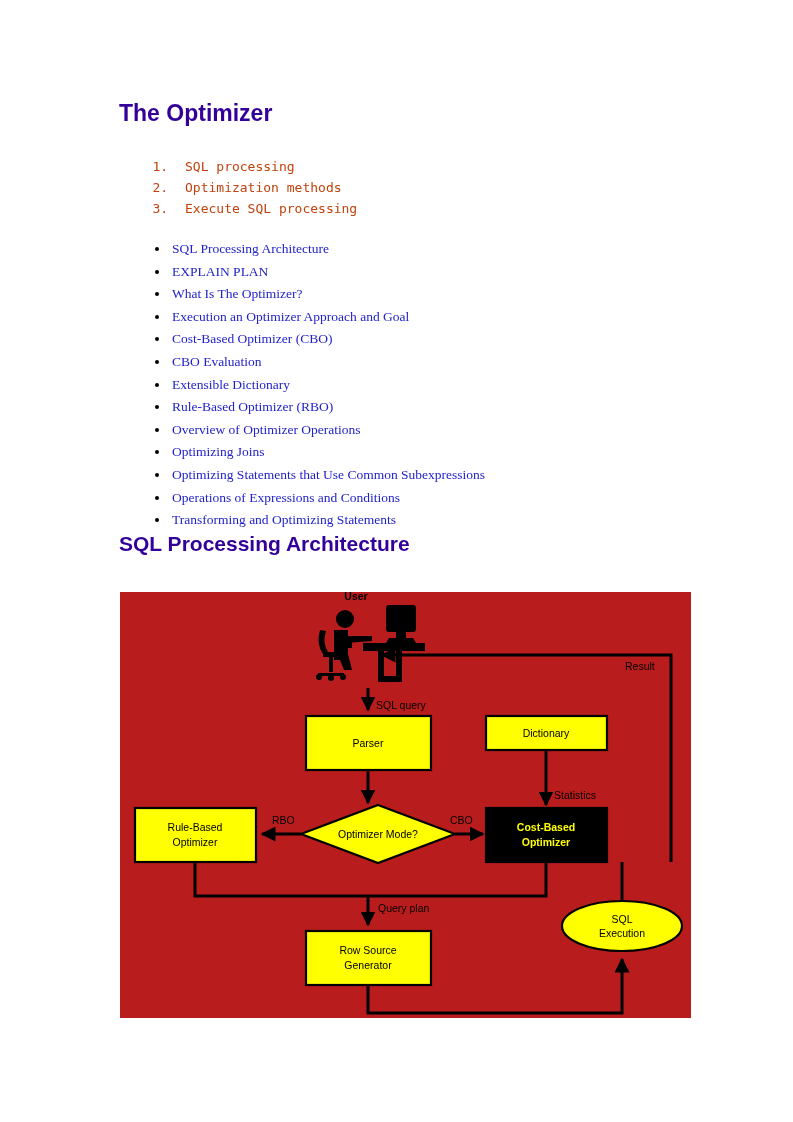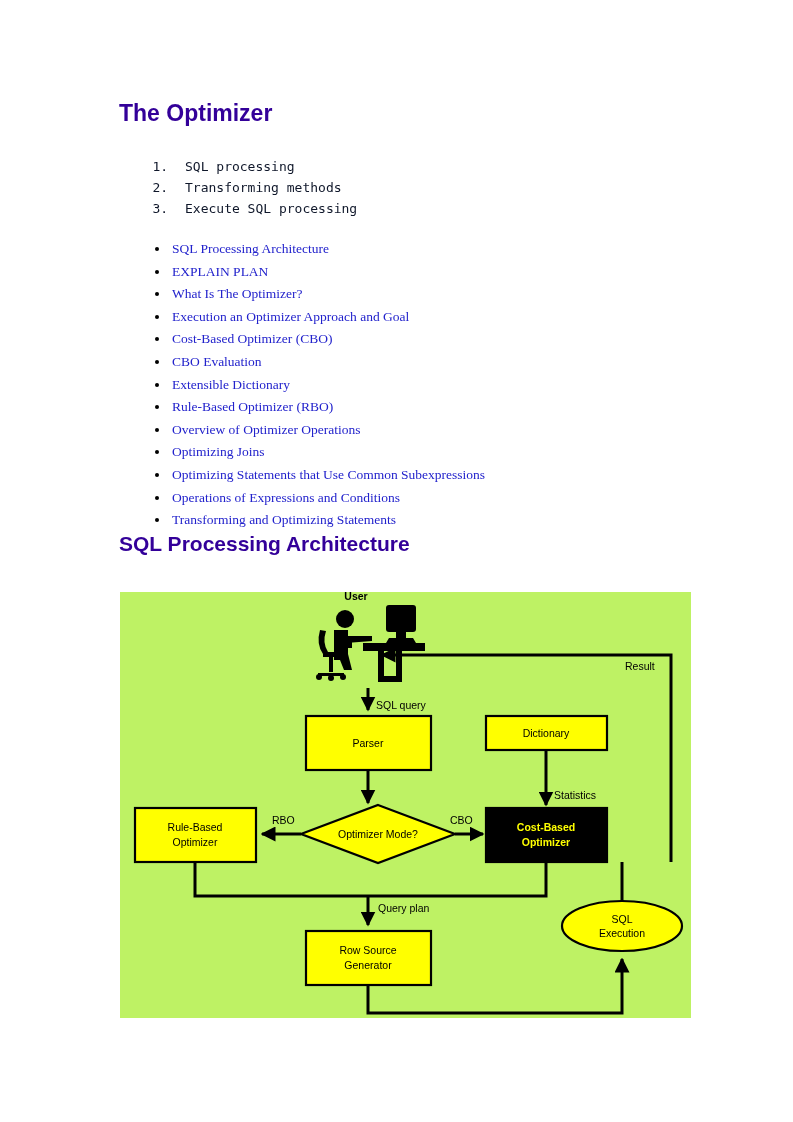--- a/index.html
+++ b/index.html
@@ -51,21 +51,21 @@
     list-style-type: decimal;
     font-family: "DejaVu Serif", serif;
     font-size: 13.5px;
     color: #1a1a1a;
     line-height: 21px;
   }
   ol.num-list li {
     font-family: "DejaVu Sans Mono", monospace;
     font-size: 13px;
     padding-left: 9px;
-    color: #0f172a;
+    color: #c2410c;
   }
   ul.bullet-list {
     position: absolute;
     left: 148px;
     top: 238px;
     margin: 0;
     padding: 0 0 0 22px;
     list-style-type: disc;
     font-family: "Liberation Serif", serif;
     font-size: 13.5px;
@@ -82,21 +82,21 @@
     font-size: 13.5px;
   }
 
   
   .diagram-wrap {
     position: absolute;
     left: 120px;
     top: 592px;
     width: 571px;
     height: 426px;
-    background: #bef264;
+    background: #b91c1c;
   }
   .diagram-wrap svg {
     display: block;
   }
   .fc-label {
     font-family: "Liberation Sans", sans-serif;
     font-size: 10.5px;
     fill: #000000;
   }
   .fc-label-b {
@@ -134,21 +134,21 @@
 </style>
 </head>
 <body>
 
 <div class="page">
 
   <h1 class="doc-title">The Optimizer</h1>
 
   <ol class="num-list">
     <li>SQL processing</li>
-    <li>Transforming methods</li>
+    <li>Optimization methods</li>
     <li>Execute SQL processing</li>
   </ol>
 
   <ul class="bullet-list">
     <li><span>SQL Processing Architecture</span></li>
     <li><span>EXPLAIN PLAN</span></li>
     <li><span>What Is The Optimizer?</span></li>
     <li><span>Execution an Optimizer Approach and Goal</span></li>
     <li><span>Cost-Based Optimizer (CBO)</span></li>
     <li><span>CBO Evaluation</span></li>

